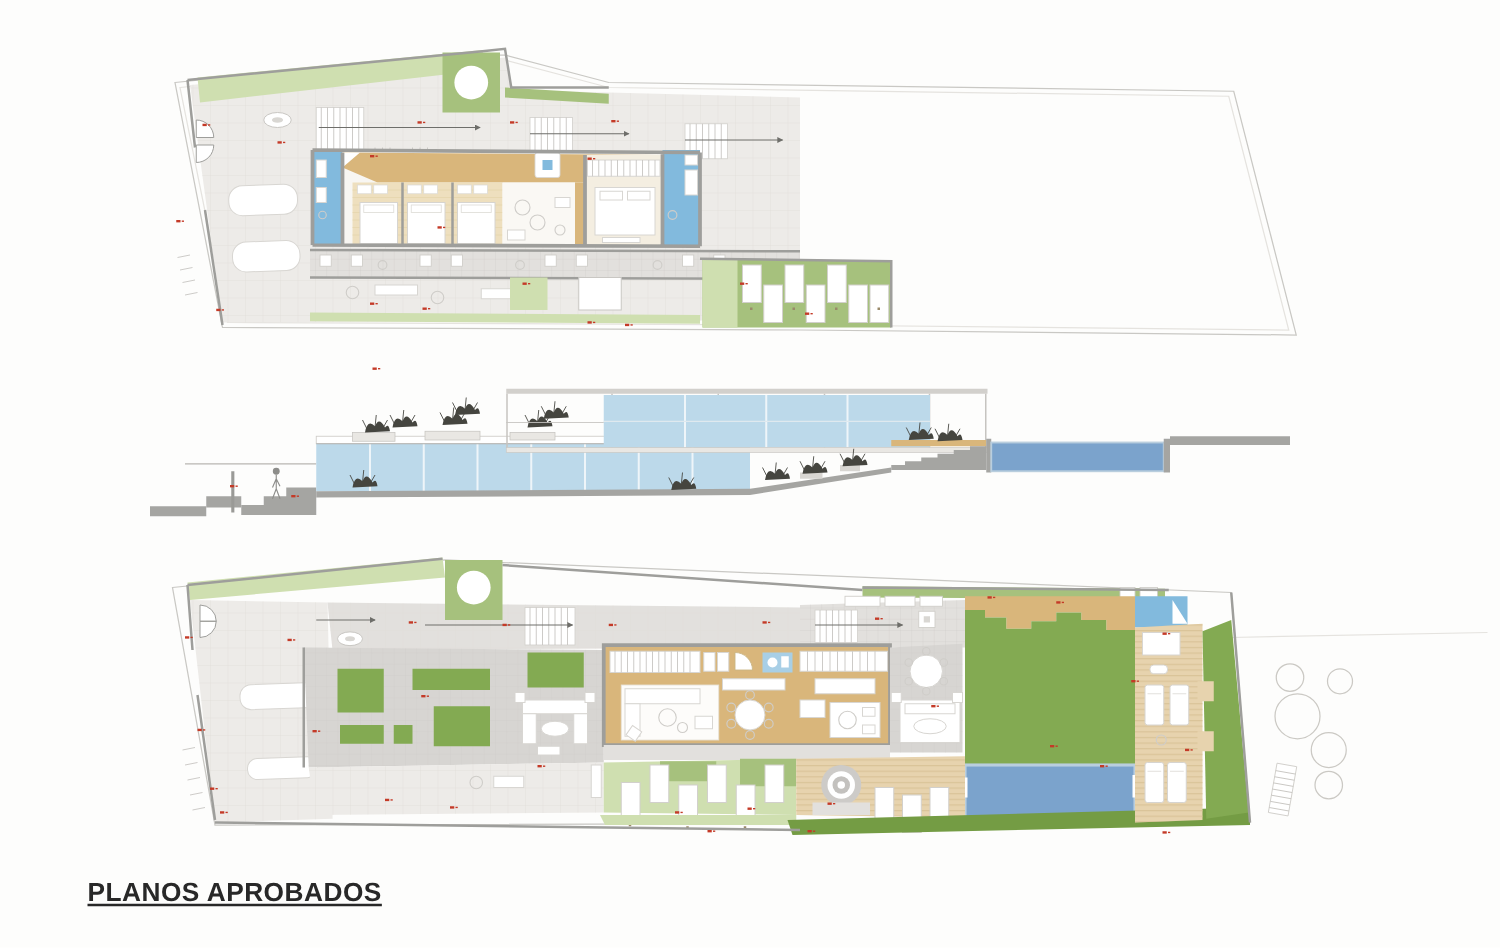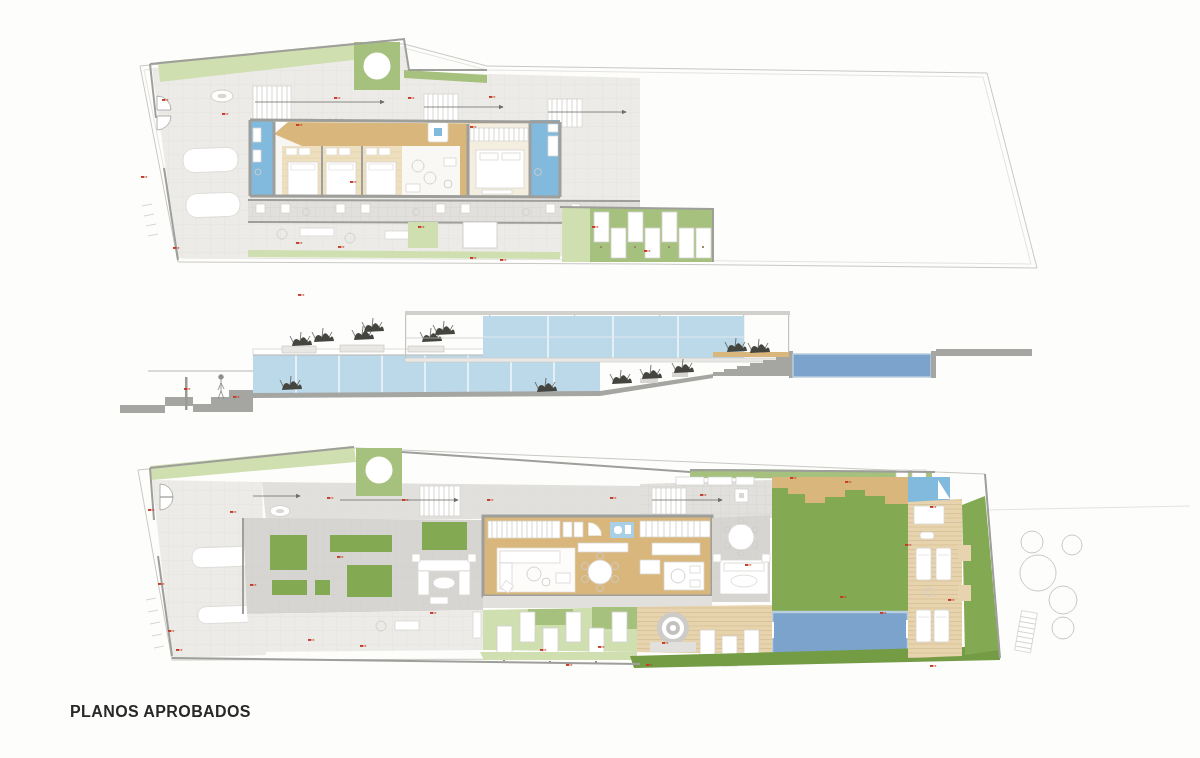--- a/index.html
+++ b/index.html
@@ -1,19 +1,19 @@
 <!DOCTYPE html>
 <html style="--paper: #fdfdfc; --title-ink: #282828; --outline: #c9c8c4; --wall-gray: #9e9e9b; --tile-light: #edebe8; --tile-mid: #e2e0dd; --tile-dark: #d7d5d2; --green-light: #cfdfb0; --green-mid: #a6c17d; --green-lawn: #83aa52; --green-dark: #749c44; --pool-blue: #7ba3cc; --pool-edge: #b9cede; --glass-blue: #bcd9ea; --bath-blue: #82badd; --wood-tan: #d9b67b; --wood-light: #eedfbe; --deck-tan: #e7d3ae; --marker-red: #c43a27;"><head>
 <meta charset="utf-8">
 <style>
   html,body{margin:0;padding:0;}
   .sheet{position:relative;width:1200px;height:758px;background:var(--paper,#fdfdfc);overflow:hidden;
          font-family:"Liberation Sans",sans-serif;}
-  .sheet-title{position:absolute;left:70px;top:703px;font-size:16px;font-weight:bold;
-               letter-spacing:.4px;color:var(--title-ink,#282828);}
+  .sheet-title{position:absolute;left:70px;top:703px;font-size:21px;font-weight:bold;
+               letter-spacing:.4px;color:var(--title-ink,#282828);text-decoration:underline;}
   svg{position:absolute;left:0;top:0;}
   
   .f-paper{fill:var(--paper,#fdfdfc)}
   .f-tileL{fill:var(--tile-light,#edebe8)}
   .f-tileM{fill:var(--tile-mid,#e2e0dd)}
   .f-tileD{fill:var(--tile-dark,#d7d5d2)}
   .f-greenL{fill:var(--green-light,#cfdfb0)}
   .f-greenM{fill:var(--green-mid,#a6c17d)}
   .f-lawn{fill:var(--green-lawn,#83aa52)}
   .f-greenD{fill:var(--green-dark,#749c44)}

